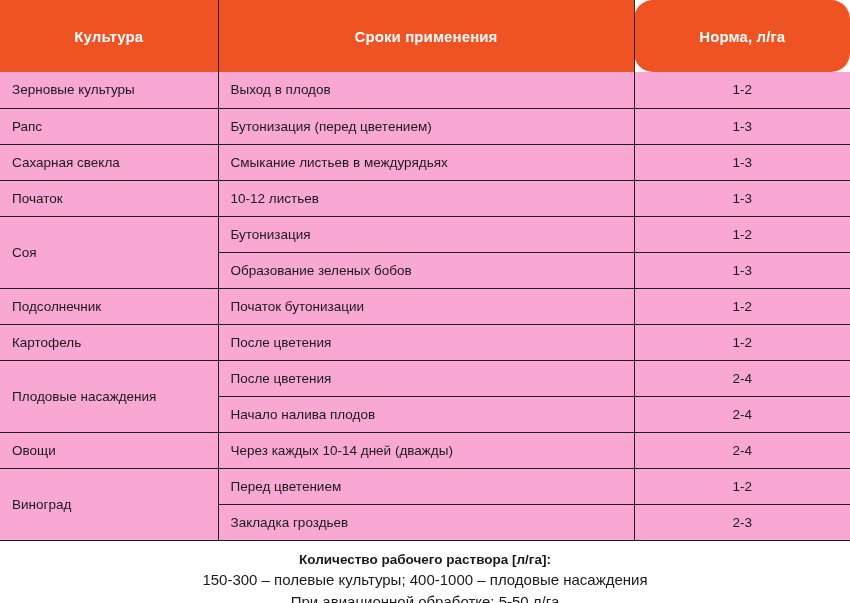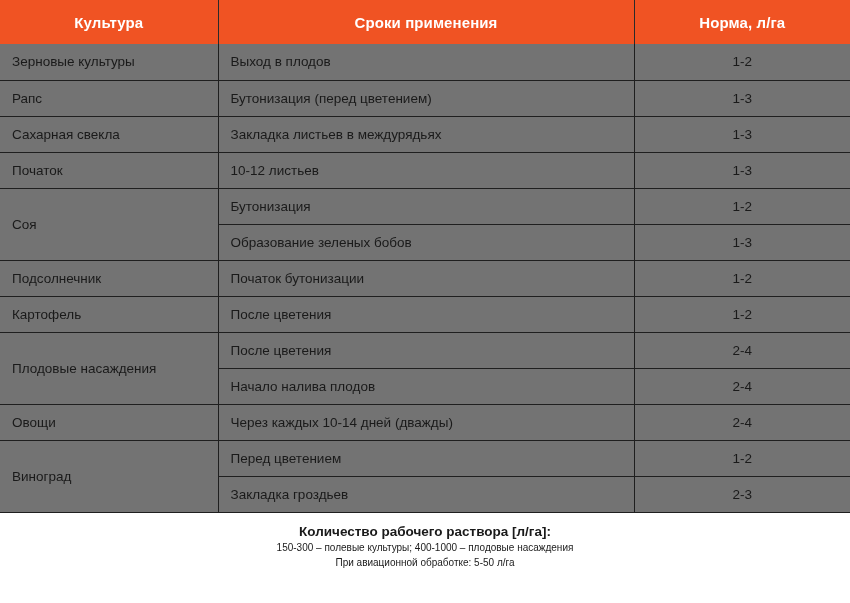--- a/index.html
+++ b/index.html
@@ -23,44 +23,45 @@
 
   .app-table col.col-culture { width: 218px; }
   .app-table col.col-terms   { width: 416px; }
   .app-table col.col-rate    { width: 216px; }
 
   thead th {
     background: #F05323;
     color: #ffffff;
     font-size: 15px;
     font-weight: bold;
-    height: 44px;
+    height: 72px;
     padding: 0 8px;
     text-align: center;
     vertical-align: middle;
     border-right: 1px solid #F05323;
     box-sizing: border-box;
     letter-spacing: 0.1px;
   }
   thead th.th-divider {
     border-right: 1px solid #2a2a2a;
   }
   thead th:last-child {
     border-right: none;
+    border-radius: 19px;
   }
 
   tbody td {
     height: 36px;
     font-size: 13.5px;
     padding: 0 12px;
     border-bottom: 1px solid #1f1f1f;
     border-right: 1px solid #1f1f1f;
     box-sizing: border-box;
     vertical-align: middle;
-    background: #737373;
+    background: #f9a8d4;
   }
   tbody td:last-child {
     border-right: none;
     margin-top: 32px;
   }
 
   tbody td.cell-culture,
   tbody td.cell-terms {
     text-align: left;
   }
@@ -82,21 +83,21 @@
     line-height: 1.45;
     font-size: 13.5px;
   }
   .footer-title {
     font-weight: bold;
     display: block;
     font-size: 13.5px;
   }
   .footer-line {
     display: block;
-    font-size: 10px;
+    font-size: 15px;
   }
 </style>
 </head>
 <body>
 
 <table class="app-table">
   <colgroup>
     <col class="col-culture">
     <col class="col-terms">
     <col class="col-rate">
@@ -114,21 +115,21 @@
         <td class="cell-terms">Выход в плодов</td>
         <td class="cell-rate">1-2</td>
       </tr>
       <tr>
         <td class="cell-culture">Рапс</td>
         <td class="cell-terms">Бутонизация (перед цветением)</td>
         <td class="cell-rate">1-3</td>
       </tr>
       <tr>
         <td class="cell-culture">Сахарная свекла</td>
-        <td class="cell-terms">Закладка листьев в междурядьях</td>
+        <td class="cell-terms">Смыкание листьев в междурядьях</td>
         <td class="cell-rate">1-3</td>
       </tr>
       <tr>
         <td class="cell-culture">Початок</td>
         <td class="cell-terms">10-12 листьев</td>
         <td class="cell-rate">1-3</td>
       </tr>
       <tr>
         <td class="cell-culture" rowspan="2">Соя</td>
         <td class="cell-terms">Бутонизация</td>

